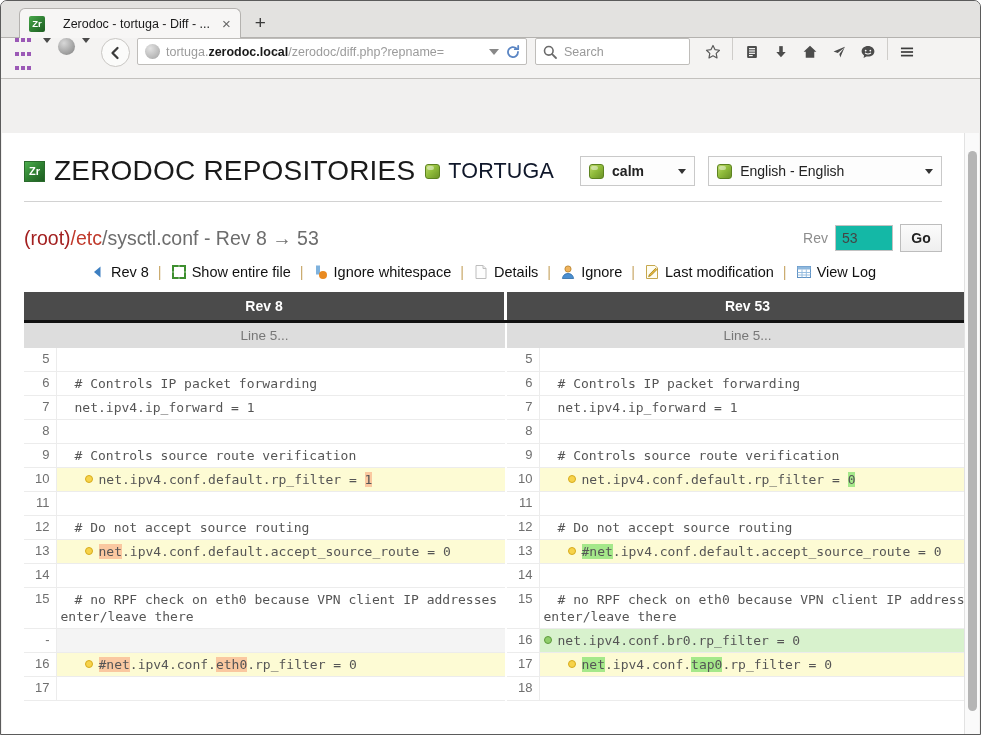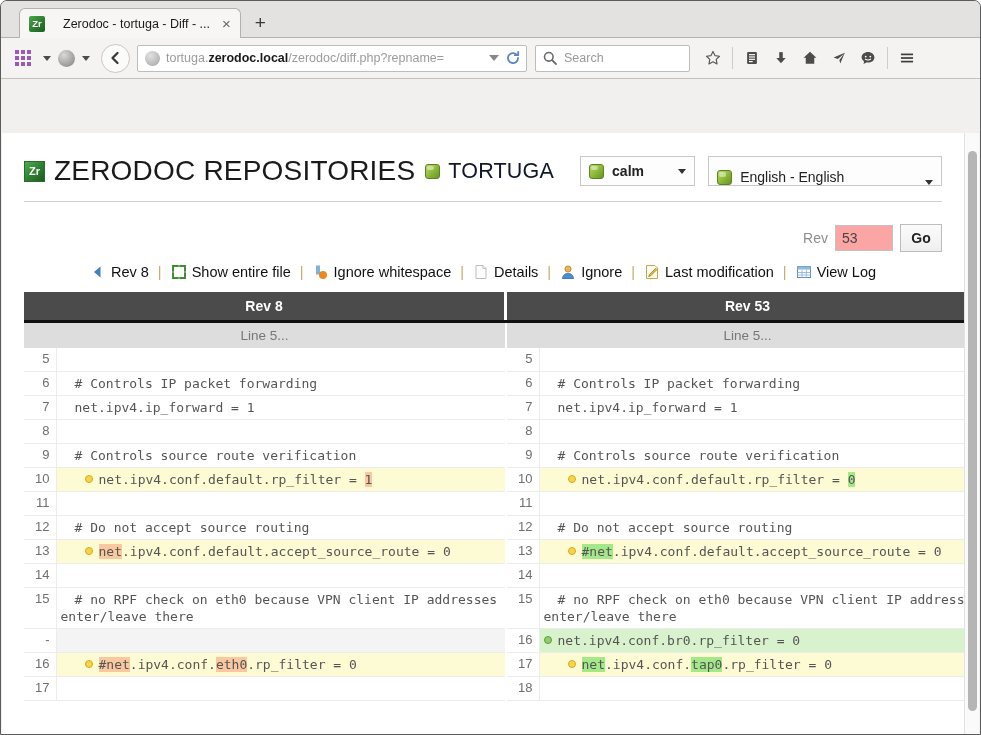--- a/index.html
+++ b/index.html
@@ -100,21 +100,21 @@
   .newtab {
     font-size: 19px; color: #3a3a3a; line-height: 1;
     padding: 0 10px 6px 14px; cursor: pointer;
   }
 
   
   .navbar {
     height: 41px;
     background: #f4f3f2;
     border-bottom: 1px solid #c3c1be;
-    display: flex; align-items: center;
+    display: flex; 
     padding: 0 10px; gap: 1px;
   }
   .grid-icon { display: grid; grid-template-columns: repeat(3, 4px); gap: 2px; margin: 0 5px 0 4px; }
   .grid-icon i { width: 4px; height: 4px; background: #9b59b6; display: block; }
   .caret-sm {
     width: 0; height: 0; border-left: 4px solid transparent; border-right: 4px solid transparent;
     border-top: 5px solid #4a4a4a; margin: 0 6px;
   }
   .sep-v { width: 1px; height: 22px; background: #cfcdca; margin: 0 4px; }
   .globe-gray {
@@ -241,21 +241,21 @@
     display: flex; align-items: center;
     padding: 22px 0 8px 0;
   }
   .filetitle { font-size: 19.5px; white-space: nowrap; }
   .filetitle .root { color: #a32020; }
   .filetitle .dir  { color: #c0392b; }
   .filetitle .rest { color: #6d6d6d; }
   .revbox { margin-left: auto; display: flex; align-items: center; gap: 7px; }
   .revlabel { font-size: 14px; color: #8d8d8d; }
   .revinput {
-    width: 58px; height: 26px; border: 1px solid #c2c2c2; background: #fca5a5;
+    width: 58px; height: 26px; border: 1px solid #c2c2c2; background: #14b8a6;
     font-size: 14px; color: #444; padding: 0 6px;
     font-family: "Liberation Sans", sans-serif;
   }
   .gobtn {
     height: 28px; min-width: 42px;
     border: 1px solid #bdbdbd;
     background: linear-gradient(to bottom, #fbfbfb, #eeeeee);
     font-size: 14px; font-weight: bold; color: #222;
     padding: 0 10px; cursor: pointer;
     font-family: "Liberation Sans", sans-serif;
@@ -438,28 +438,29 @@
           <div class="zr-badge">Zr</div>
           <div class="brand">ZERODOC REPOSITORIES</div>
           <span class="cube" style="margin:0 8px 0 10px;"></span>
           <div class="repo-name">TORTUGA</div>
 
           <div class="selbox" style="width:143px; margin-left:26px;font-weight:bold;">
             <span class="cube"></span>
             <span>calm</span>
             <span class="sel-caret"></span>
           </div>
-          <div class="selbox" style="width:296px; margin-left:13px;align-items:flex-end;">
+          <div class="selbox" style="width:296px; margin-left:13px;">
             <span class="cube"></span>
             <span>English - English</span>
             <span class="sel-caret"></span>
           </div>
         </div>
 
         <div class="filerow">
+          <div class="filetitle"><span class="root">(root)</span><span class="dir">/etc</span><span class="rest">/sysctl.conf - Rev 8 → 53</span></div>
           <div class="revbox">
             <span class="revlabel">Rev</span>
             <input class="revinput" type="text" value="53" style="">
             <button class="gobtn">Go</button>
           </div>
         </div>
 
         <div class="actionbar">
 
           <div class="action">

